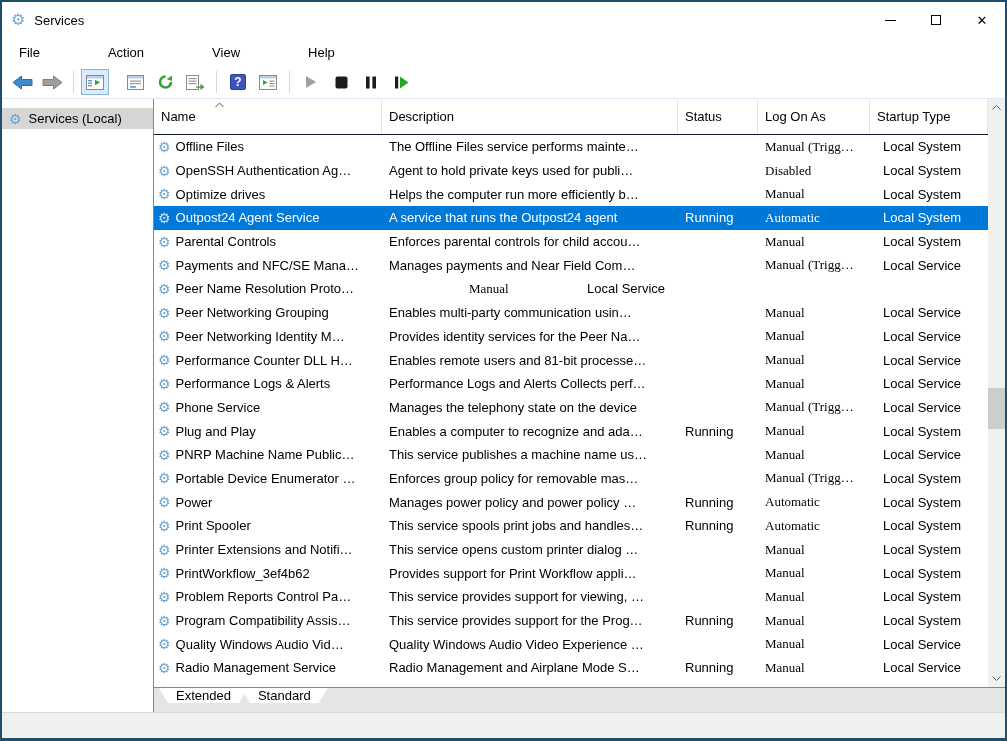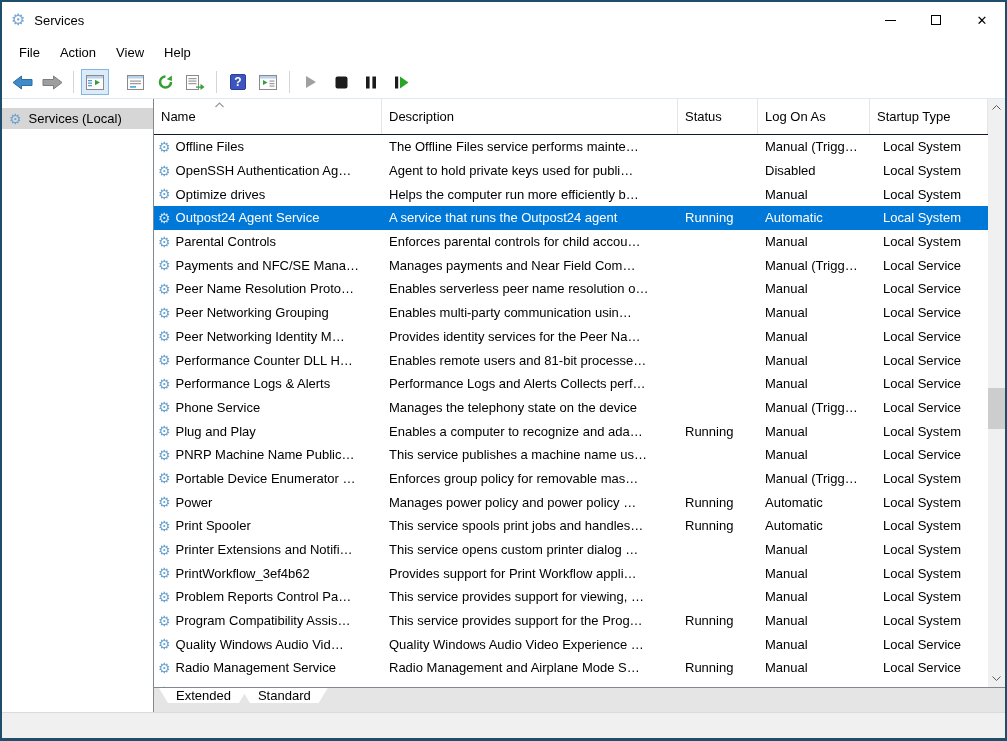--- a/index.html
+++ b/index.html
@@ -13,21 +13,21 @@
   
   .titlebar { height:36px; flex:0 0 36px; display:flex; align-items:center; padding-left:9px; background:#fff; }
   .title-gear { font-size:16px; color:#7aa7cf; margin-right:9px; line-height:1; }
   .title-text { font-size:13px; }
   .win-controls { margin-left:auto; display:flex; height:100%; }
   .win-btn { width:46px; height:100%; display:flex; align-items:center; justify-content:center; }
   .min-glyph { width:11px; height:1px; background:#000; display:block; }
   .max-glyph { width:10px; height:10px; border:1px solid #000; display:block; }
   .close-glyph { font-size:13px; line-height:1; }
   
-  .menubar { height:28px; flex:0 0 28px; display:flex; align-items:center; padding-left:7px; background:#fff; }
+  .menubar { height:28px; flex:0 0 28px; display:flex; align-items:center; padding-left:7px; background:#fff;gap:48px; }
   .menu-item { padding:3px 10px; }
   
   .toolbar { height:33px; flex:0 0 33px; display:flex; align-items:center; padding-left:5px; background:#fff; border-bottom:1px solid #dfe9f5; }
   .tb-btn { width:28px; height:26px; display:flex; align-items:center; justify-content:center; margin:0 1px; }
   .tb-btn.active { background:#dcebf9; border:1px solid #84b6e2; }
   .tb-sep { width:1px; height:22px; background:#d6d6d6; margin:0 6px; }
   .tb-gap { width:10px; }
   
   .content { flex:1 1 auto; display:flex; min-height:0; background:#fff; }
   .sidebar { width:152px; flex:0 0 152px; border-right:1px solid #828790; padding-top:9px; background:#fff; }
@@ -48,21 +48,21 @@
   
   .rows { flex:1 1 auto; overflow:hidden; }
   .row { height:23.7px; display:flex; align-items:center; font-size:13px; }
   .row.selected { background:#0078d7; color:#fff; }
   .cell { padding-left:7px; white-space:nowrap; overflow:hidden; height:100%; display:flex; align-items:center; }
   .c-name { width:228px; flex:0 0 228px; padding-left:4px; gap:5px; }
   .gear { font-size:14px; color:#6ba3cf; line-height:1; flex:0 0 auto; }
   .row.selected .gear { color:#cfe3f5; }
   .c-desc { width:296px; flex:0 0 296px; }
   .c-status { width:80px; flex:0 0 80px; }
-  .c-startup { width:118px; flex:0 0 118px; }
+  .c-startup { width:118px; flex:0 0 118px;font-family:Liberation Serif, serif; }
   .c-logon { flex:1 1 auto; }
   
   .scrollbar { width:17px; flex:0 0 17px; background:#f0f0f0; display:flex; flex-direction:column; }
   .sb-btn { height:17px; flex:0 0 17px; display:flex; align-items:center; justify-content:center; }
   .sb-track { flex:1 1 auto; position:relative; }
   .sb-thumb { position:absolute; top:272px; left:0; width:17px; height:41px; background:#cdcdcd; }
   
   .tabbar { height:24px; flex:0 0 24px; display:flex; align-items:flex-start; padding-left:5px; background:#e5e5e5; }
   .tab { position:relative; padding:0 17px; display:flex; align-items:center; justify-content:center;
          background:#fff; clip-path:polygon(0 0, 100% 0, calc(100% - 9px) 100%, 9px 100%);
@@ -284,21 +284,20 @@
                 <div class="cell c-desc">Manages payments and Near Field Com…</div>
                 <div class="cell c-status"></div>
                 <div class="cell c-startup">Manual (Trigg…</div>
                 <div class="cell c-logon">Local Service</div>
               </div>
               <div class="row">
                 <div class="cell c-name">
                   <span class="gear">⚙</span>
                   <span>Peer Name Resolution Proto…</span>
                 </div>
-                <div class="cell c-desc">Enables serverless peer name resolution o…</div>
                 <div class="cell c-status"></div>
                 <div class="cell c-startup">Manual</div>
                 <div class="cell c-logon">Local Service</div>
               </div>
               <div class="row">
                 <div class="cell c-name">
                   <span class="gear">⚙</span>
                   <span>Peer Networking Grouping</span>
                 </div>
                 <div class="cell c-desc">Enables multi-party communication usin…</div>

